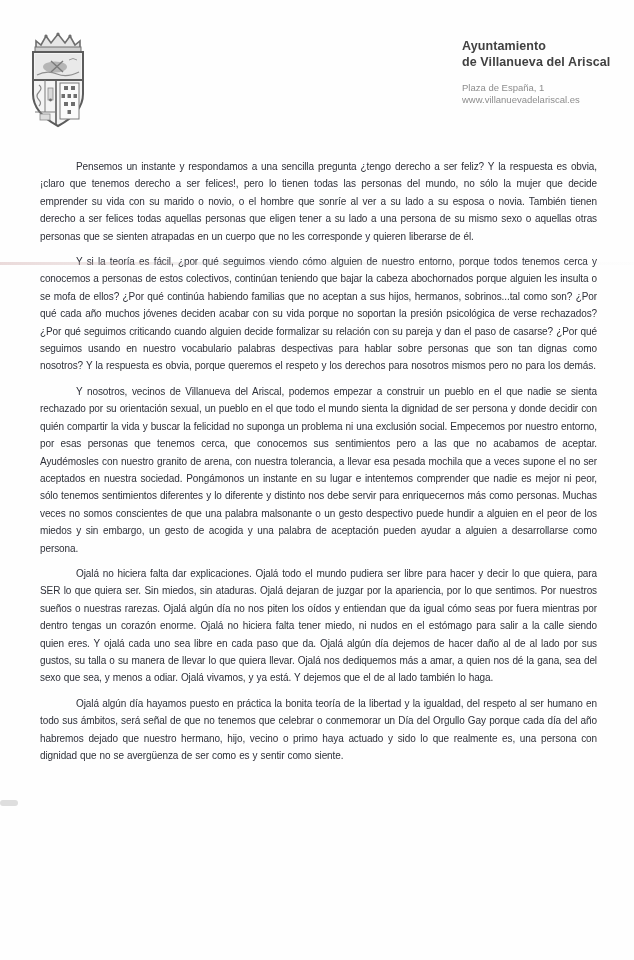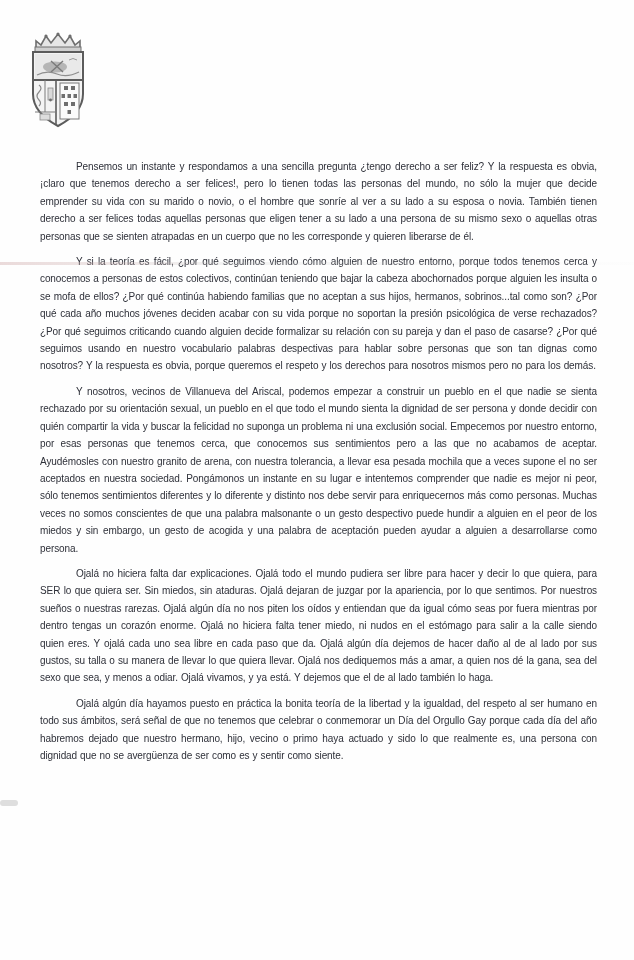--- a/index.html
+++ b/index.html
@@ -142,20 +142,28 @@
         <rect x="36.5" y="64" width="3.5" height="4" fill="#6e6e6e"></rect>
         <rect x="42.5" y="64" width="3.5" height="4" fill="#6e6e6e"></rect>
         <rect x="48.5" y="64" width="3.5" height="4" fill="#6e6e6e"></rect>
         <rect x="39" y="72" width="4" height="4" fill="#6e6e6e"></rect>
         <rect x="46" y="72" width="4" height="4" fill="#6e6e6e"></rect>
         <rect x="42.5" y="80" width="3.5" height="4" fill="#6e6e6e"></rect>
       </svg>
     </div>
 
     <div class="org-block">
+      <div class="org-name">
+        <div>Ayuntamiento</div>
+        <div>de Villanueva del Ariscal</div>
+      </div>
+      <div class="org-contact">
+        <div>Plaza de España, 1</div>
+        <div>www.villanuevadelariscal.es</div>
+      </div>
     </div>
   </header>
 
   <main class="letter-body">
     <p>Pensemos un instante y respondamos a una sencilla pregunta ¿tengo derecho a ser feliz? Y la respuesta es obvia, ¡claro que tenemos derecho a ser felices!, pero lo tienen todas las personas del mundo, no sólo la mujer que decide emprender su vida con su marido o novio, o el hombre que sonríe al ver a su lado a su esposa o novia. También tienen derecho a ser felices todas aquellas personas que eligen tener a su lado a una persona de su mismo sexo o aquellas otras personas que se sienten atrapadas en un cuerpo que no les corresponde y quieren liberarse de él.</p>
     <p>Y si la teoría es fácil, ¿por qué seguimos viendo cómo alguien de nuestro entorno, porque todos tenemos cerca y conocemos a personas de estos colectivos, continúan teniendo que bajar la cabeza abochornados porque alguien les insulta o se mofa de ellos? ¿Por qué continúa habiendo familias que no aceptan a sus hijos, hermanos, sobrinos...tal como son? ¿Por qué cada año muchos jóvenes deciden acabar con su vida porque no soportan la presión psicológica de verse rechazados? ¿Por qué seguimos criticando cuando alguien decide formalizar su relación con su pareja y dan el paso de casarse? ¿Por qué seguimos usando en nuestro vocabulario palabras despectivas para hablar sobre personas que son tan dignas como nosotros? Y la respuesta es obvia, porque queremos el respeto y los derechos para nosotros mismos pero no para los demás.</p>
     <p>Y nosotros, vecinos de Villanueva del Ariscal, podemos empezar a construir un pueblo en el que nadie se sienta rechazado por su orientación sexual, un pueblo en el que todo el mundo sienta la dignidad de ser persona y donde decidir con quién compartir la vida y buscar la felicidad no suponga un problema ni una exclusión social. Empecemos por nuestro entorno, por esas personas que tenemos cerca, que conocemos sus sentimientos pero a las que no acabamos de aceptar. Ayudémosles con nuestro granito de arena, con nuestra tolerancia, a llevar esa pesada mochila que a veces supone el no ser aceptados en nuestra sociedad. Pongámonos un instante en su lugar e intentemos comprender que nadie es mejor ni peor, sólo tenemos sentimientos diferentes y lo diferente y distinto nos debe servir para enriquecernos más como personas. Muchas veces no somos conscientes de que una palabra malsonante o un gesto despectivo puede hundir a alguien en el peor de los miedos y sin embargo, un gesto de acogida y una palabra de aceptación pueden ayudar a alguien a desarrollarse como persona.</p>
     <p>Ojalá no hiciera falta dar explicaciones. Ojalá todo el mundo pudiera ser libre para hacer y decir lo que quiera, para SER lo que quiera ser. Sin miedos, sin ataduras. Ojalá dejaran de juzgar por la apariencia, por lo que sentimos. Por nuestros sueños o nuestras rarezas. Ojalá algún día no nos piten los oídos y entiendan que da igual cómo seas por fuera mientras por dentro tengas un corazón enorme. Ojalá no hiciera falta tener miedo, ni nudos en el estómago para salir a la calle siendo quien eres. Y ojalá cada uno sea libre en cada paso que da. Ojalá algún día dejemos de hacer daño al de al lado por sus gustos, su talla o su manera de llevar lo que quiera llevar. Ojalá nos dediquemos más a amar, a quien nos dé la gana, sea del sexo que sea, y menos a odiar. Ojalá vivamos, y ya está. Y dejemos que el de al lado también lo haga.</p>
     <p>Ojalá algún día hayamos puesto en práctica la bonita teoría de la libertad y la igualdad, del respeto al ser humano en todo sus ámbitos, será señal de que no tenemos que celebrar o conmemorar un Día del Orgullo Gay porque cada día del año habremos dejado que nuestro hermano, hijo, vecino o primo haya actuado y sido lo que realmente es, una persona con dignidad que no se avergüenza de ser como es y sentir como siente.</p>
   </main>

